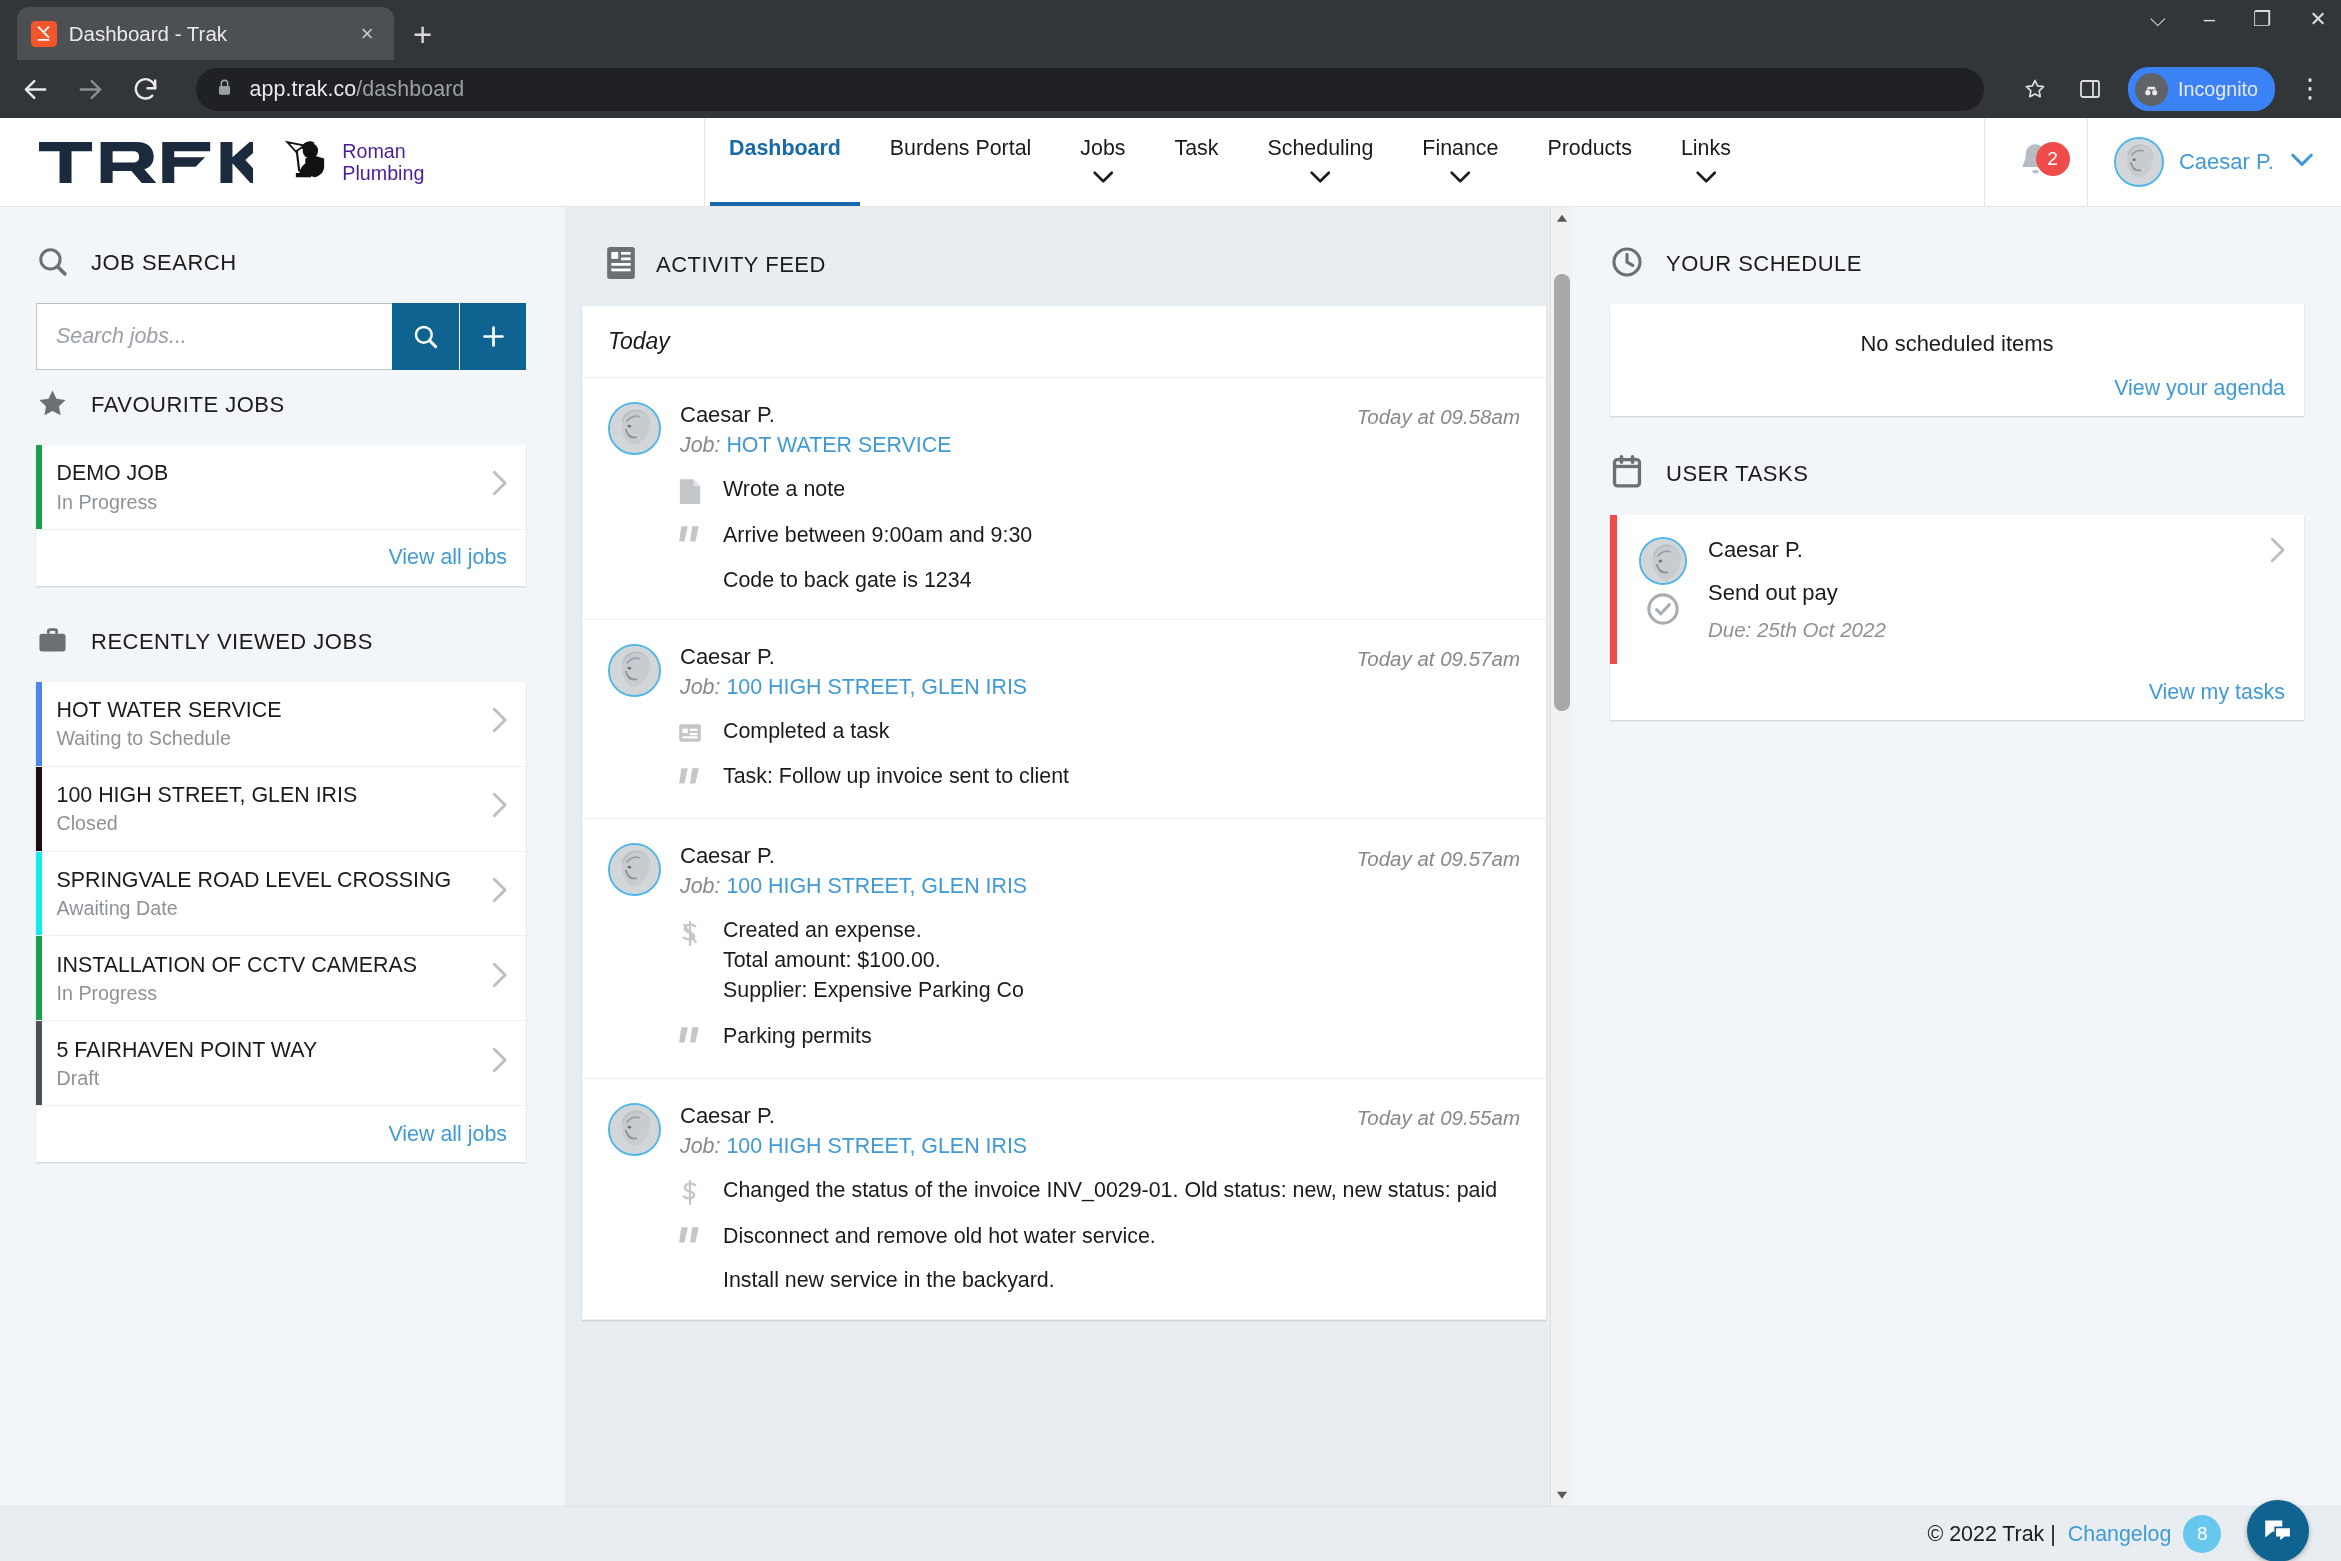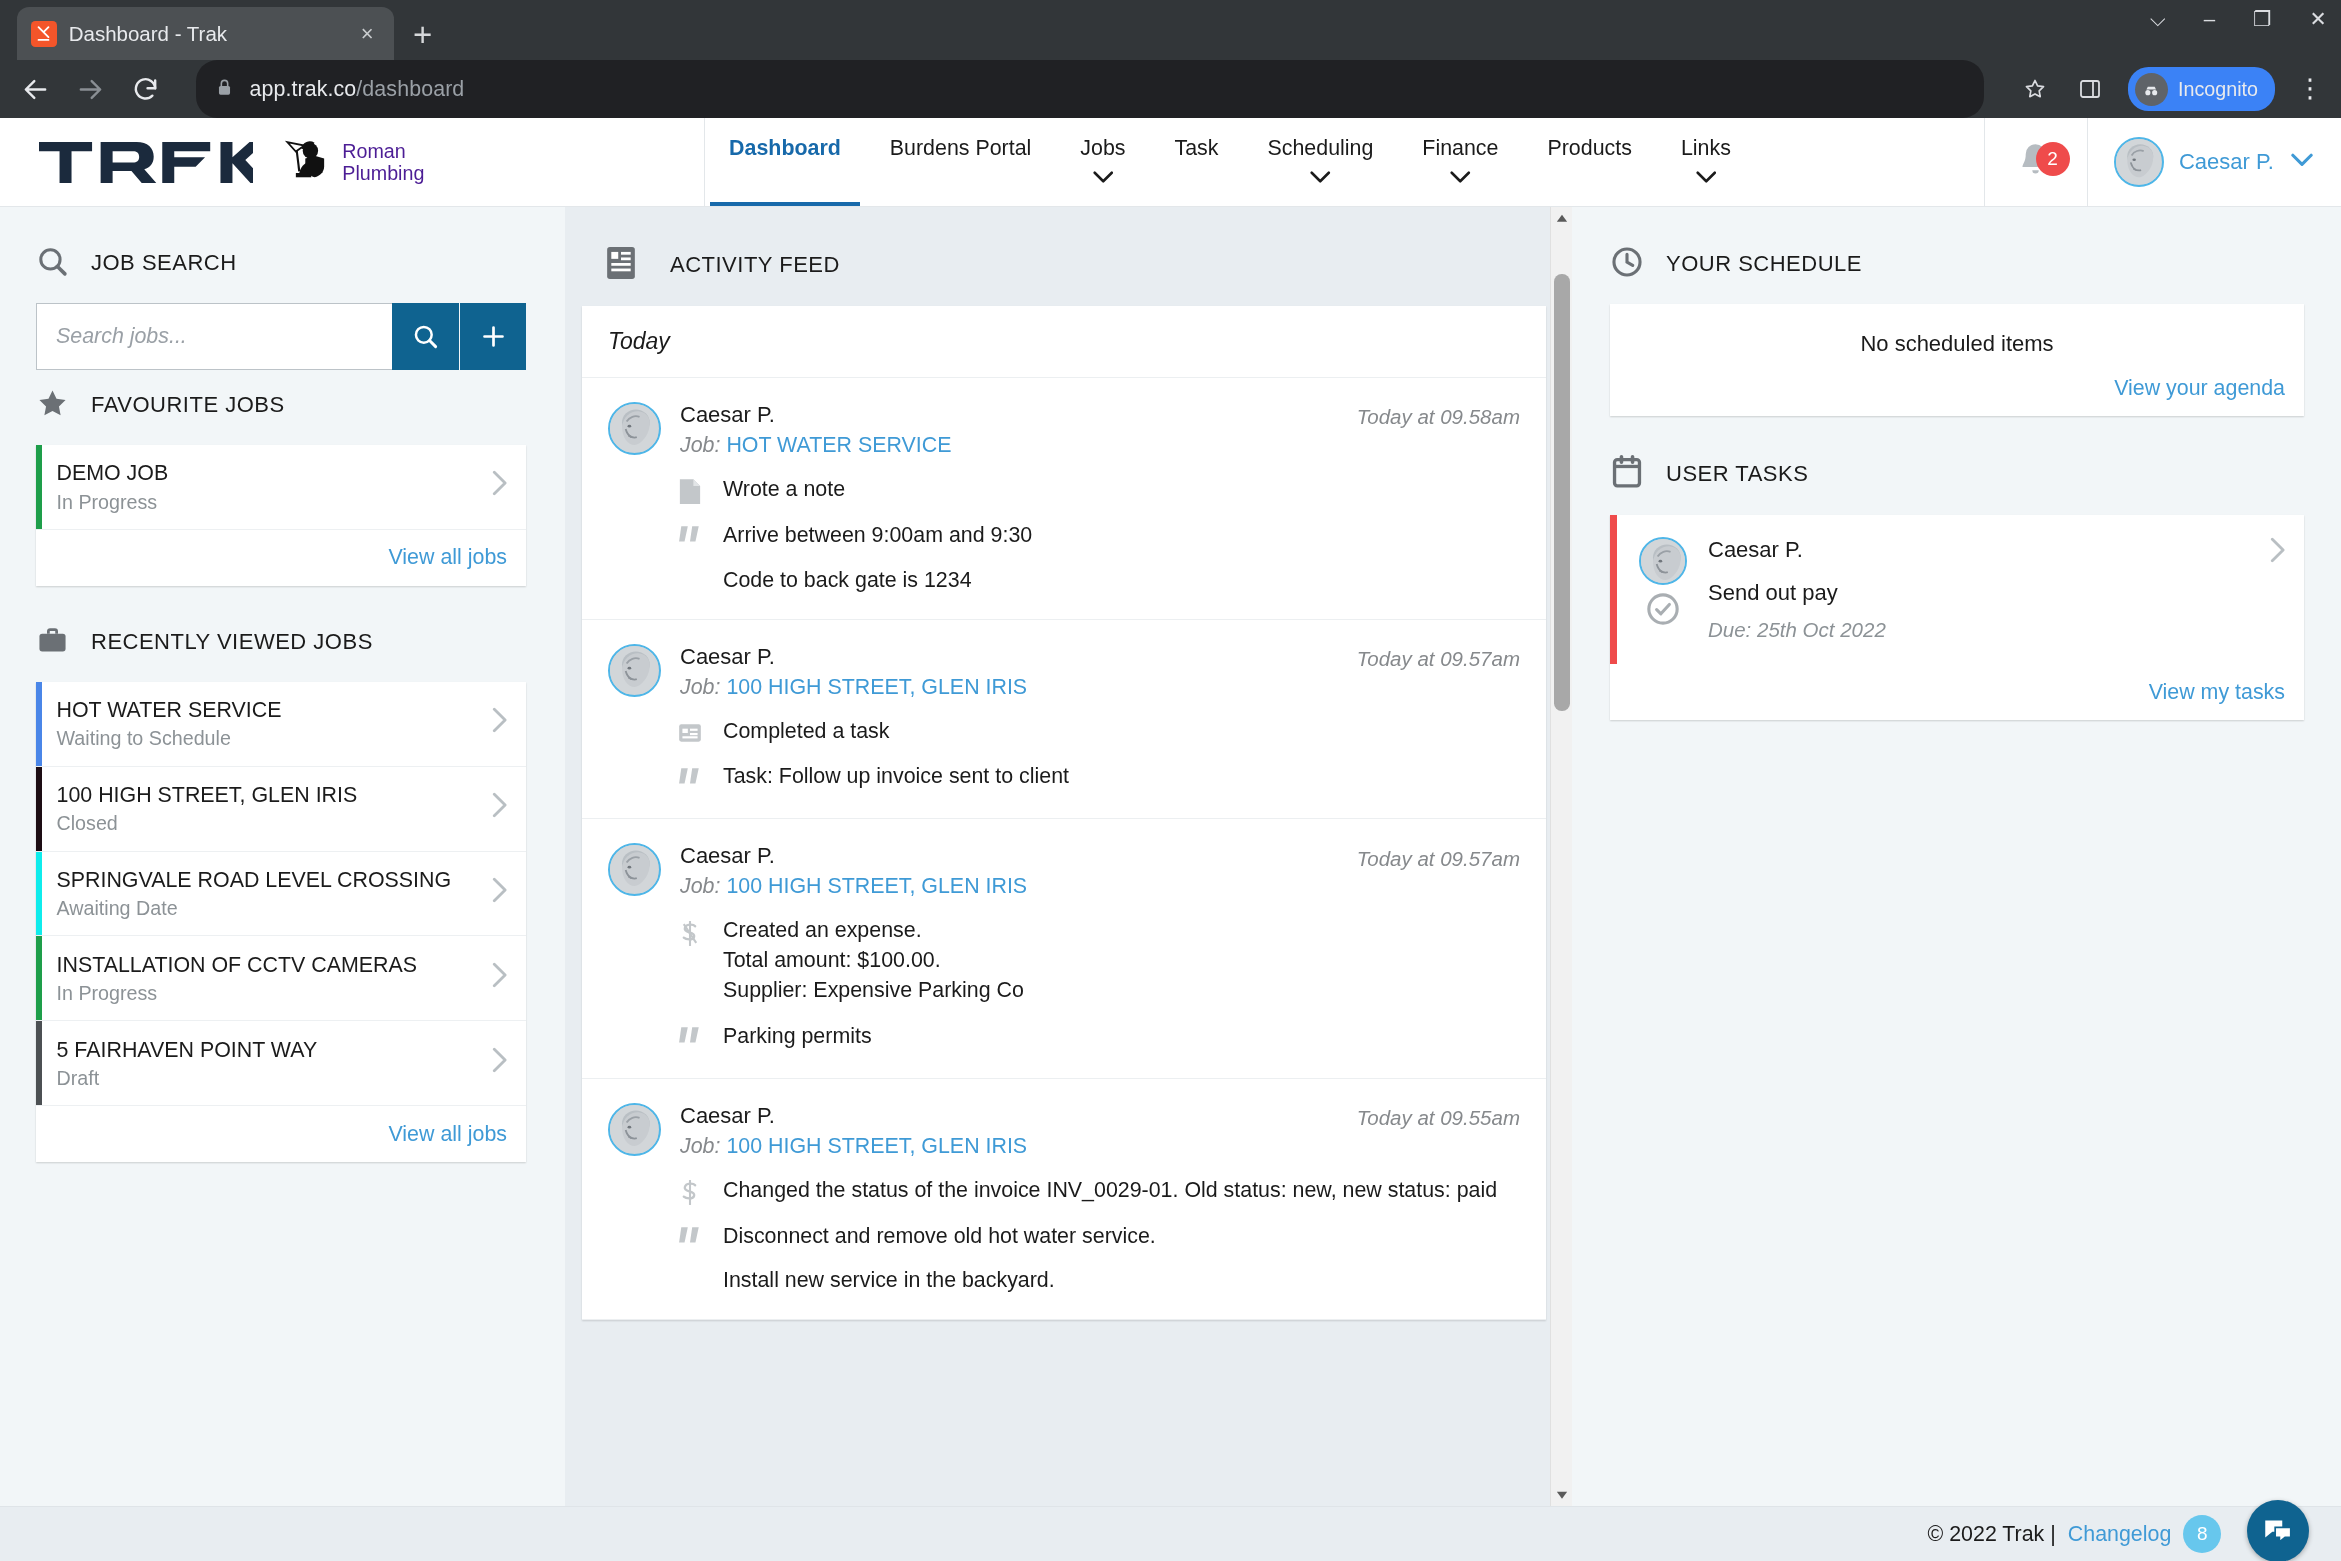--- a/index.html
+++ b/index.html
@@ -23,21 +23,21 @@
   }
   .tab-title { color: #e8eaed; font-size: 20.5px; white-space: nowrap; overflow: hidden; flex: 1; }
   .tab-close { color: #c9ccce; font-size: 22px; line-height: 1; padding: 3.4px 6.8px; }
   .tab-new { color: #d6d8da; font-size: 33px; line-height: 1; margin-left: 19px; margin-bottom: 8.6px; font-weight: 300; }
   .win-ctrls { position: absolute; right: 15.4px; top: 8.6px; display: flex; gap: 38px; align-items: center; }
   .win-ctrls span { color: #dadce0; font-size: 20.5px; line-height: 1; }
 
   .toolbar { height: 58px; display: flex; align-items: center; padding: 0 19px; gap: 22px; }
   .nav-btn { width: 33px; height: 33px; display: flex; align-items: center; justify-content: center; }
   .omnibox {
-    flex: 1; height: 58px; background: #202124; border-radius: 21.4px;
+    flex: 1; height: 43px; background: #202124; border-radius: 21.4px;
     display: flex; align-items: center; padding: 0 19px; gap: 15.4px; margin: 0 12px;
   }
   .omnibox-url { font-size: 21.4px; color: #e8eaed; letter-spacing: 0.1px; }
   .omnibox-url .dim { color: #9aa0a6; }
   .omnibox-right { margin-left: auto; display: flex; align-items: center; gap: 22px; }
   .incognito-pill {
     display: flex; align-items: center; gap: 10.3px; background: #3b82f6;
     border-radius: 20.5px; padding: 5.1px 17px 5.1px 6.8px;
   }
   .incognito-pill .ic-av {
@@ -122,21 +122,21 @@
   .job-bar { position: absolute; left: 0; top: 0; bottom: 0; width: 6px; }
   .job-texts { flex: 1; }
   .job-name { font-size: 21.4px; color: #1b1b1b; line-height: 1.25; }
   .job-status { font-size: 19.7px; color: #8c9296; margin-top: 3.4px; }
   .chev-right { color: #b9bfc3; font-size: 26px; font-weight: 300; padding-left: 13.7px; }
   .card-foot { padding: 15.4px 19px; text-align: right; }
   .link { color: #3f9ad6; font-size: 21.4px; }
 
   
   .col-mid { flex: 1; background: #e8edf1; padding: 38px 0 0 0; position: relative; display: flex; flex-direction: column; }
-  .mid-head { display: flex; align-items: center; gap: 32px; padding: 0 0 22px 39px; }
+  .mid-head { display: flex; align-items: center; gap: 18px; padding: 0 0 22px 39px; }
   .feed-card { background: #fff; margin-right: 26px; margin-left: 17px; box-shadow: 0 0.9px 1.7px rgba(0,0,0,.14); overflow: hidden; }
   .feed-daylabel { padding: 22px 26px; font-size: 23px; font-style: italic; color: #1b1b1b; border-bottom: 0.9px solid #eceff1; }
   .feed-item { padding: 24px 26px 26px 26px; border-bottom: 0.9px solid #eceff1; }
   .feed-top { display: flex; align-items: flex-start; gap: 19px; }
   .feed-av { width: 53px; height: 53px; border-radius: 50%; border: 2.6px solid #4eb6e8; overflow: hidden; flex: none; background: #cfd4d8; }
   .feed-ident { flex: 1; }
   .feed-user { font-size: 22px; color: #1b1b1b; }
   .feed-job { font-size: 21.4px; margin-top: 5.1px; }
   .feed-job .jlabel { font-style: italic; color: #7d8budge; color: #86898c; }
   .feed-job .jlink { color: #3f9ad6; }

